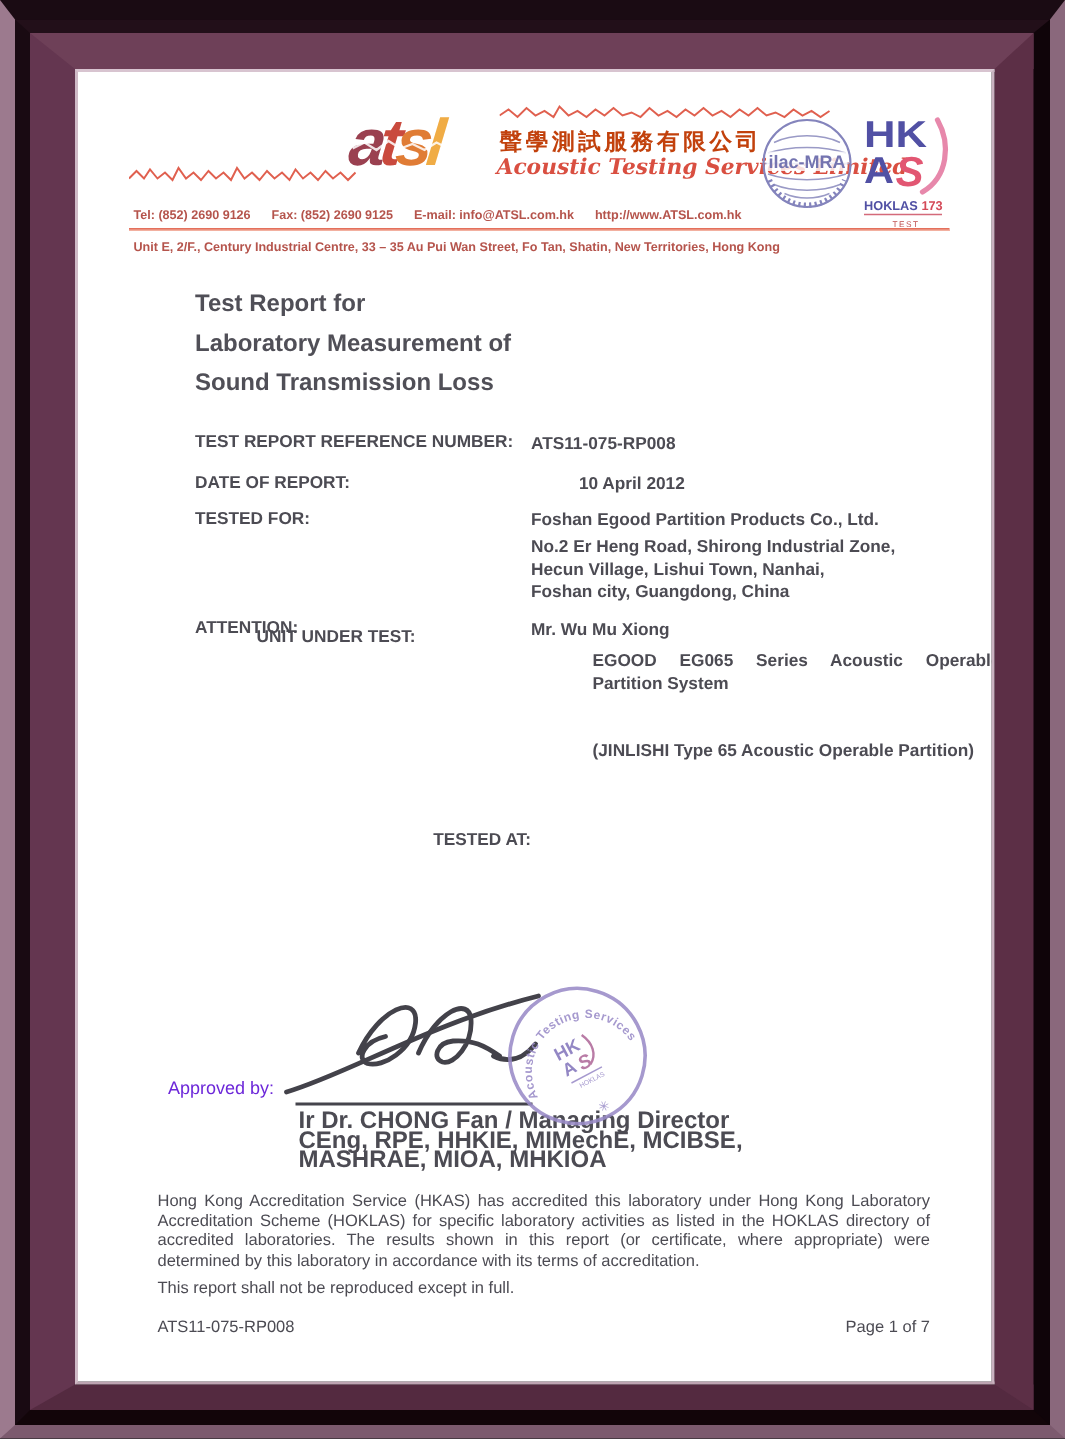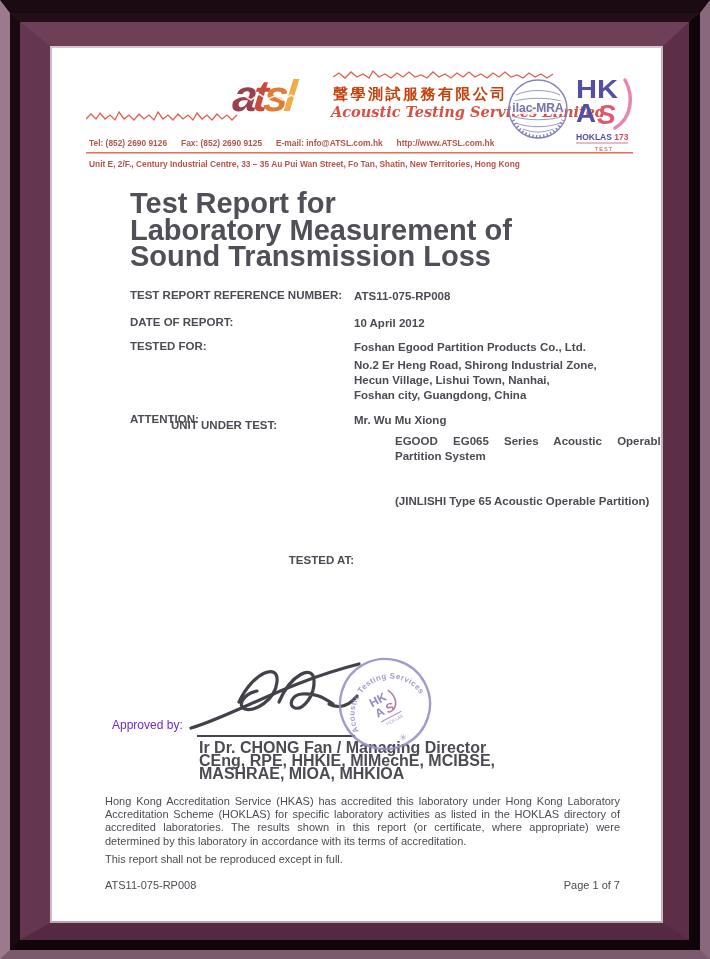--- a/index.html
+++ b/index.html
@@ -29,21 +29,21 @@
   .en-name { left:279px; top:55px; font-size:14.5px; font-weight:bold; font-style:italic;
              font-family:"DejaVu Serif", serif; color:#d94f41; white-space:nowrap; }
   .logo-atsl { left:181px; top:26px; font-style:italic; font-weight:800; font-size:44px;
              letter-spacing:-4px; transform:skewX(-6deg); line-height:1; }
   .logo-atsl span { display:inline-block; }
   .addr { left:37px; font-size:8.4px; font-weight:bold; color:#b5544c; white-space:pre; }
   .rule { left:34px; top:104px; width:547px; height:2px; background:#e4705c;
           border-bottom:1px solid #f2b0a0; }
 
   
-  .title { left:78px; top:142px; font-size:29px; font-weight:bold; color:#504f57;
+  .title { left:78px; top:142px; font-size:16px; font-weight:bold; color:#504f57;
            line-height:26.5px; white-space:pre-line; }
 
   
   .row { left:78px; width:500px; display:flex; }
   .lbl { width:224px; flex:0 0 224px; font-size:11.5px; font-weight:bold; color:#4c4b53; }
   .val { width:272px; flex:0 0 272px; font-size:11.5px; font-weight:bold; color:#4c4b53;
          line-height:15px; white-space:pre-line; }
   .val p { margin:0 0 15px 0; text-align:justify; }
   .val p:last-child { margin:0; }
 
@@ -116,21 +116,21 @@
       </svg>
 
       <div class="abs title">Test Report for
 Laboratory Measurement of
 Sound Transmission Loss</div>
 
       <div class="abs row" style="top:241px;">
         <div class="lbl">TEST REPORT REFERENCE NUMBER:</div>
         <div class="val">ATS11-075-RP008</div>
       </div>
-      <div class="abs row" style="top:268px;">
+      <div class="abs row" style="top:268px;gap:32px;">
         <div class="lbl">DATE OF REPORT:</div>
         <div class="val">10 April 2012</div>
       </div>
       <div class="abs row" style="top:292px;">
         <div class="lbl">TESTED FOR:</div>
         <div class="val">Foshan Egood Partition Products Co., Ltd.</div>
       </div>
       <div class="abs row" style="top:310px;">
         <div class="lbl"></div>
         <div class="val">No.2 Er Heng Road, Shirong Industrial Zone,

